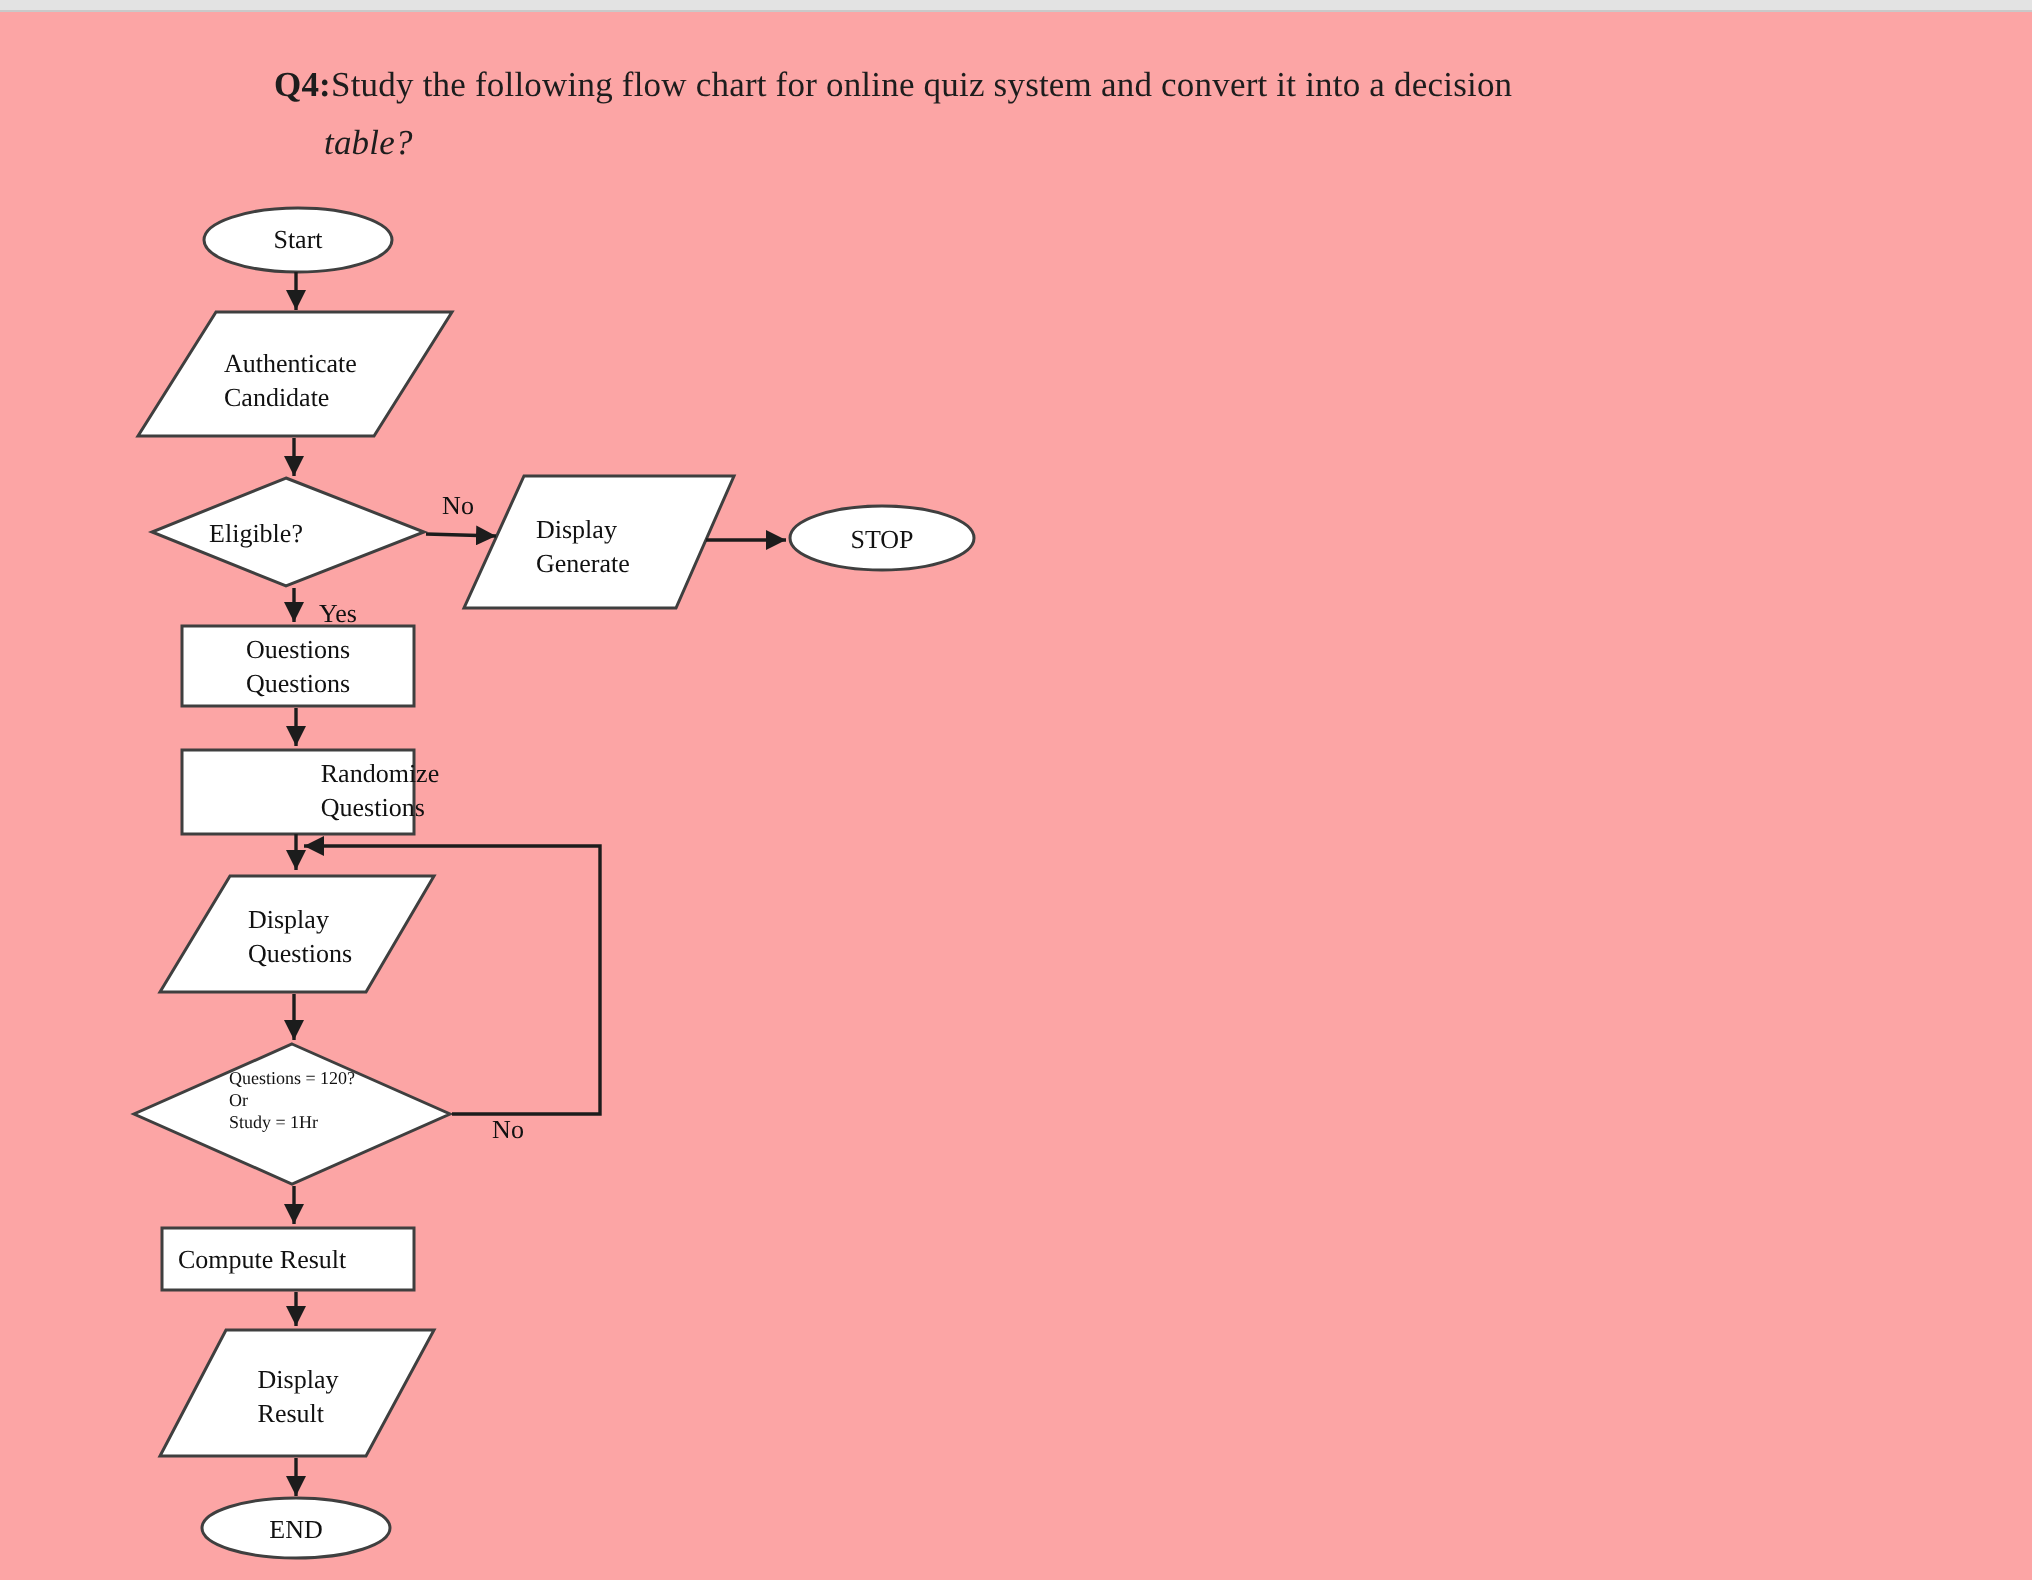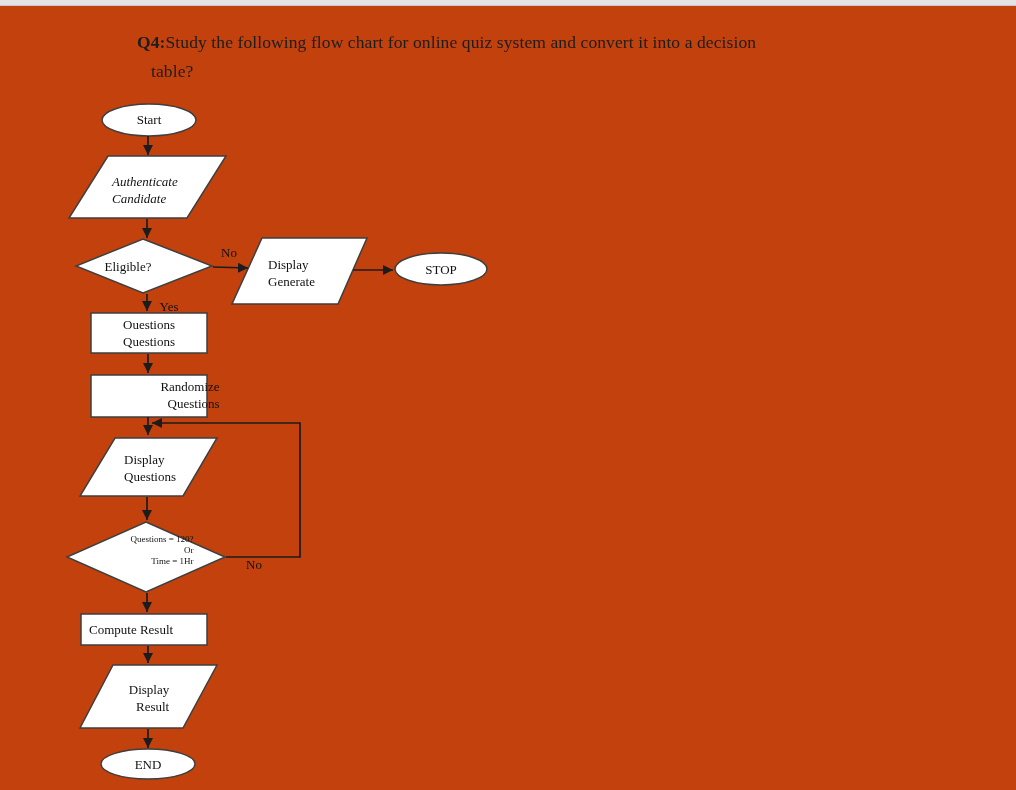--- a/index.html
+++ b/index.html
@@ -1,20 +1,20 @@
 <!DOCTYPE html>
 <html><head>
 <meta charset="utf-8">
 <style>
   html, body { margin: 0; padding: 0; background: #ffffff; }
   #page {
     position: relative;
     width: 1016px;
     height: 790px;
-    background: #c2410c;
+    background: #fca5a5;
     overflow: hidden;
     font-family: "Liberation Serif", serif;
     color: #121212;
   }
   #top-bar {
     position: absolute;
     left: 0; top: 0;
     width: 1016px; height: 5px;
     background: #e3e3e3;
     border-bottom: 1px solid #c9c9c9;
@@ -22,37 +22,37 @@
   #question-title {
     position: absolute;
     left: 137px; top: 28px;
     width: 830px;
     font-size: 17.5px;
     line-height: 29px;
     color: #1d1d1d;
     letter-spacing: 0.1px;
   }
   #question-title .qnum { font-weight: bold; }
-  #question-title .t-line2 { margin-left: 14px; }
+  #question-title .t-line2 { margin-left: 25px; font-style: italic; }
   #flowchart-canvas {
     position: absolute;
     left: 0; top: 0;
     width: 1016px; height: 790px;
   }
   .fc-shape { fill: #ffffff; stroke: #3f3f3f; stroke-width: 1.5; }
   .fc-edge  { stroke: #1c1c1c; stroke-width: 1.7; fill: none; }
   .fc-label {
     position: absolute;
     font-family: "Liberation Serif", serif;
     font-size: 13px;
     line-height: 17px;
     color: #111111;
     white-space: nowrap;
   }
-  .fc-label.center { transform: translateX(-50%); text-align: right; }
+  .fc-label.center { transform: translateX(-50%); text-align: left; }
   .fc-label.tiny { font-size: 9px; line-height: 11px; }
 </style>
 </head>
 <body>
 
 <div id="page">
 
   <div id="top-bar"></div>
 
   <div id="question-title">
@@ -89,21 +89,21 @@
     <line class="fc-edge" x1="148" y1="417" x2="148" y2="435" marker-end="url(#arrow)"></line>
     <line class="fc-edge" x1="147" y1="497" x2="147" y2="520" marker-end="url(#arrow)"></line>
     <polyline class="fc-edge" points="226,557 300,557 300,423 152,423" marker-end="url(#arrow)"></polyline>
     <line class="fc-edge" x1="147" y1="593" x2="147" y2="612" marker-end="url(#arrow)"></line>
     <line class="fc-edge" x1="148" y1="646" x2="148" y2="663" marker-end="url(#arrow)"></line>
     <line class="fc-edge" x1="148" y1="729" x2="148" y2="748" marker-end="url(#arrow)"></line>
   </svg>
 
   <div class="fc-label center" style="left:149px; top:111px;">Start</div>
 
-  <div class="fc-label" style="left:112px; top:173px;font-style:italic;">
+  <div class="fc-label" style="left:112px; top:173px;">
     <div>Authenticate</div>
     <div>Candidate</div>
   </div>
 
   <div class="fc-label center" style="left:128px; top:258px;">Eligible?</div>
   <div class="fc-label center" style="left:229px; top:244px;">No</div>
   <div class="fc-label center" style="left:169px; top:298px;">Yes</div>
 
   <div class="fc-label" style="left:268px; top:256px;">
     <div>Display</div>
@@ -120,24 +120,24 @@
   <div class="fc-label center" style="left:149px; top:378px;margin-left:41px;">
     <div>Randomize</div>
     <div>Questions</div>
   </div>
 
   <div class="fc-label" style="left:124px; top:451px;">
     <div>Display</div>
     <div>Questions</div>
   </div>
 
-  <div class="fc-label tiny center" style="left:146px; top:534px;margin-left:16px;">
+  <div class="fc-label tiny center" style="left:146px; top:534px;">
     <div>Questions = 120?</div>
     <div>Or</div>
-    <div>Time = 1Hr</div>
+    <div>Study = 1Hr</div>
   </div>
   <div class="fc-label center" style="left:254px; top:556px;">No</div>
 
   <div class="fc-label" style="left:89px; top:621px;text-align:center;">Compute Result</div>
 
   <div class="fc-label center" style="left:149px; top:681px;">
     <div>Display</div>
     <div>Result</div>
   </div>
 

